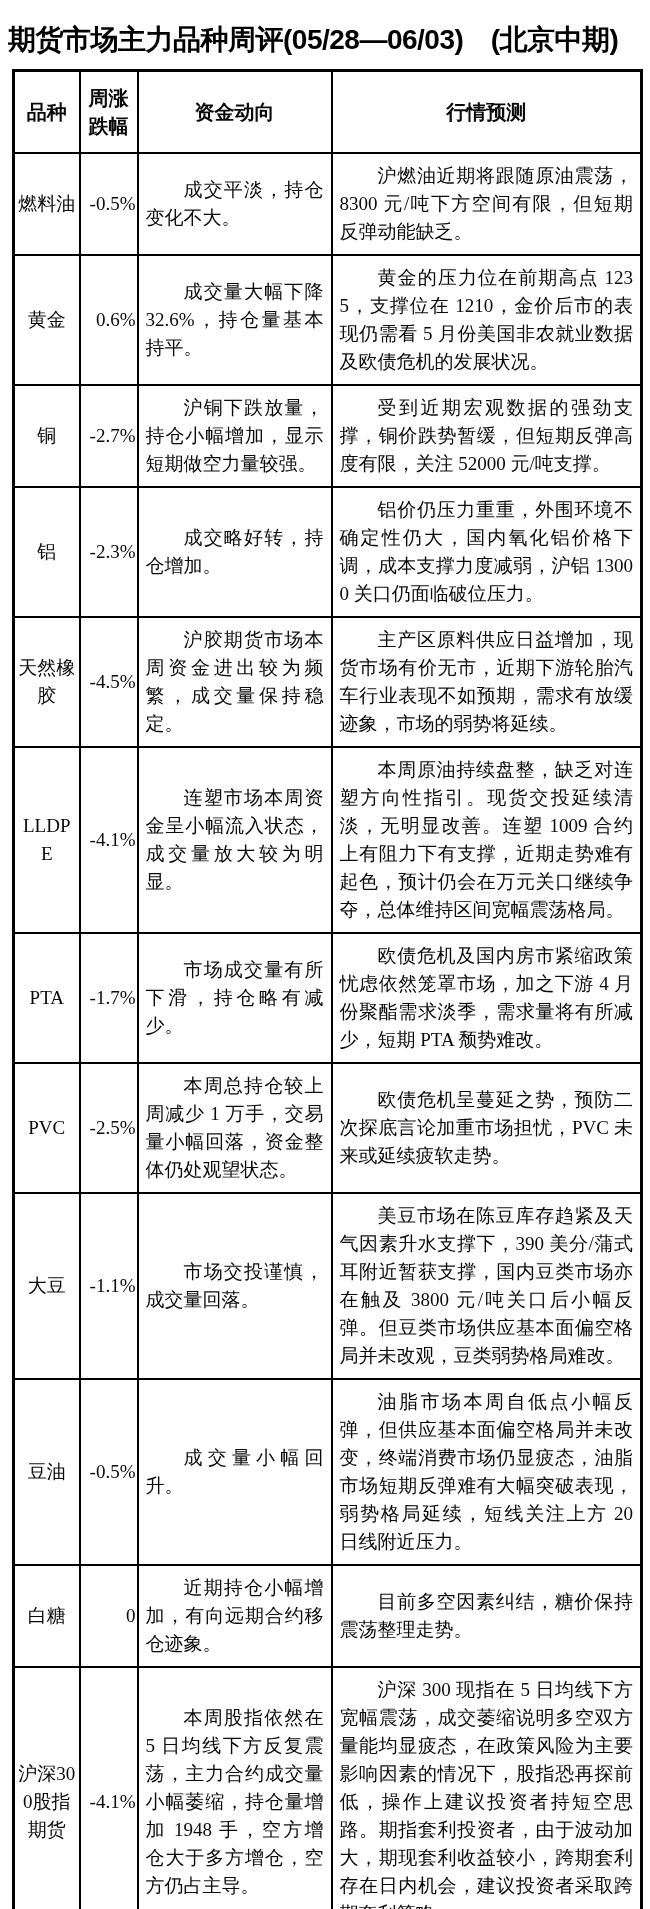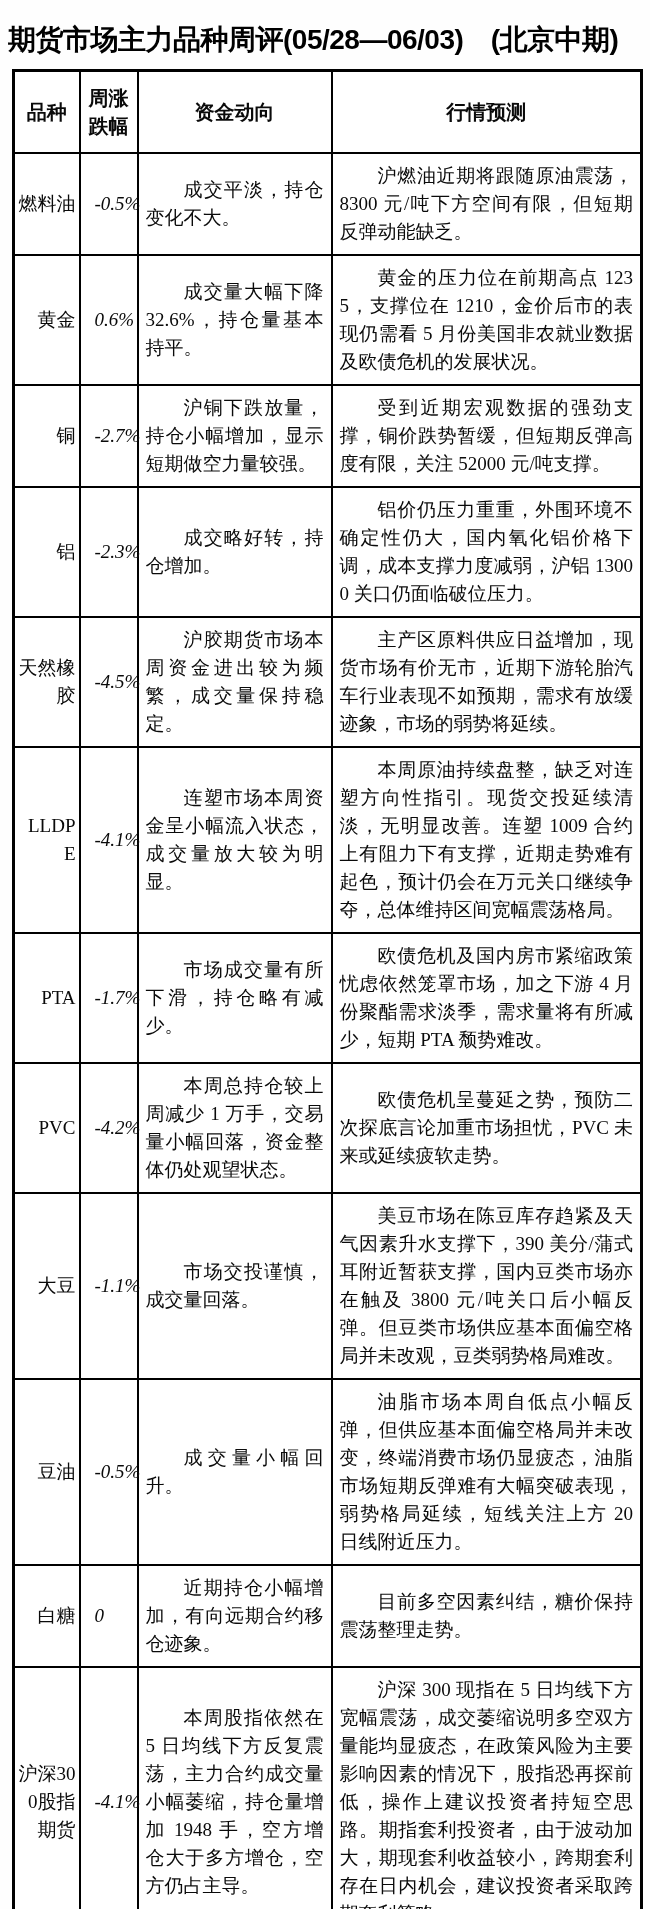--- a/index.html
+++ b/index.html
@@ -49,29 +49,28 @@
     line-height: 28px;
     font-weight: 700;
     text-align: center;
     padding: 12px 4px;
   }
   td {
     font-size: 19px;
     line-height: 28px;
   }
   td.c-name {
-    text-align: right;
+    text-align: center;
     padding: 6px 3px;
     word-break: break-all;
   }
   td.c-chg {
-    text-align: left;
-    padding: 6px 14px;
+    text-align: right;
+    padding: 6px 1px;
     white-space: nowrap;
-    font-style: italic;
   }
   td.c-cap, td.c-fc {
     text-align: justify;
     text-indent: 2em;
     padding: 8px 7px;
     word-break: break-all;
   }
 </style>
 </head>
 <body>
@@ -139,21 +138,21 @@
 
   <tr>
     <td class="c-name">PTA</td>
     <td class="c-chg">-1.7%</td>
     <td class="c-cap">市场成交量有所下滑，持仓略有减少。</td>
     <td class="c-fc">欧债危机及国内房市紧缩政策忧虑依然笼罩市场，加之下游 4 月份聚酯需求淡季，需求量将有所减少，短期 PTA 颓势难改。</td>
   </tr>
 
   <tr>
     <td class="c-name">PVC</td>
-    <td class="c-chg">-4.2%</td>
+    <td class="c-chg">-2.5%</td>
     <td class="c-cap">本周总持仓较上周减少 1 万手，交易量小幅回落，资金整体仍处观望状态。</td>
     <td class="c-fc">欧债危机呈蔓延之势，预防二次探底言论加重市场担忧，PVC 未来或延续疲软走势。</td>
   </tr>
 
   <tr>
     <td class="c-name">大豆</td>
     <td class="c-chg">-1.1%</td>
     <td class="c-cap">市场交投谨慎，成交量回落。</td>
     <td class="c-fc">美豆市场在陈豆库存趋紧及天气因素升水支撑下，390 美分/蒲式耳附近暂获支撑，国内豆类市场亦在触及 3800 元/吨关口后小幅反弹。但豆类市场供应基本面偏空格局并未改观，豆类弱势格局难改。</td>
   </tr>

